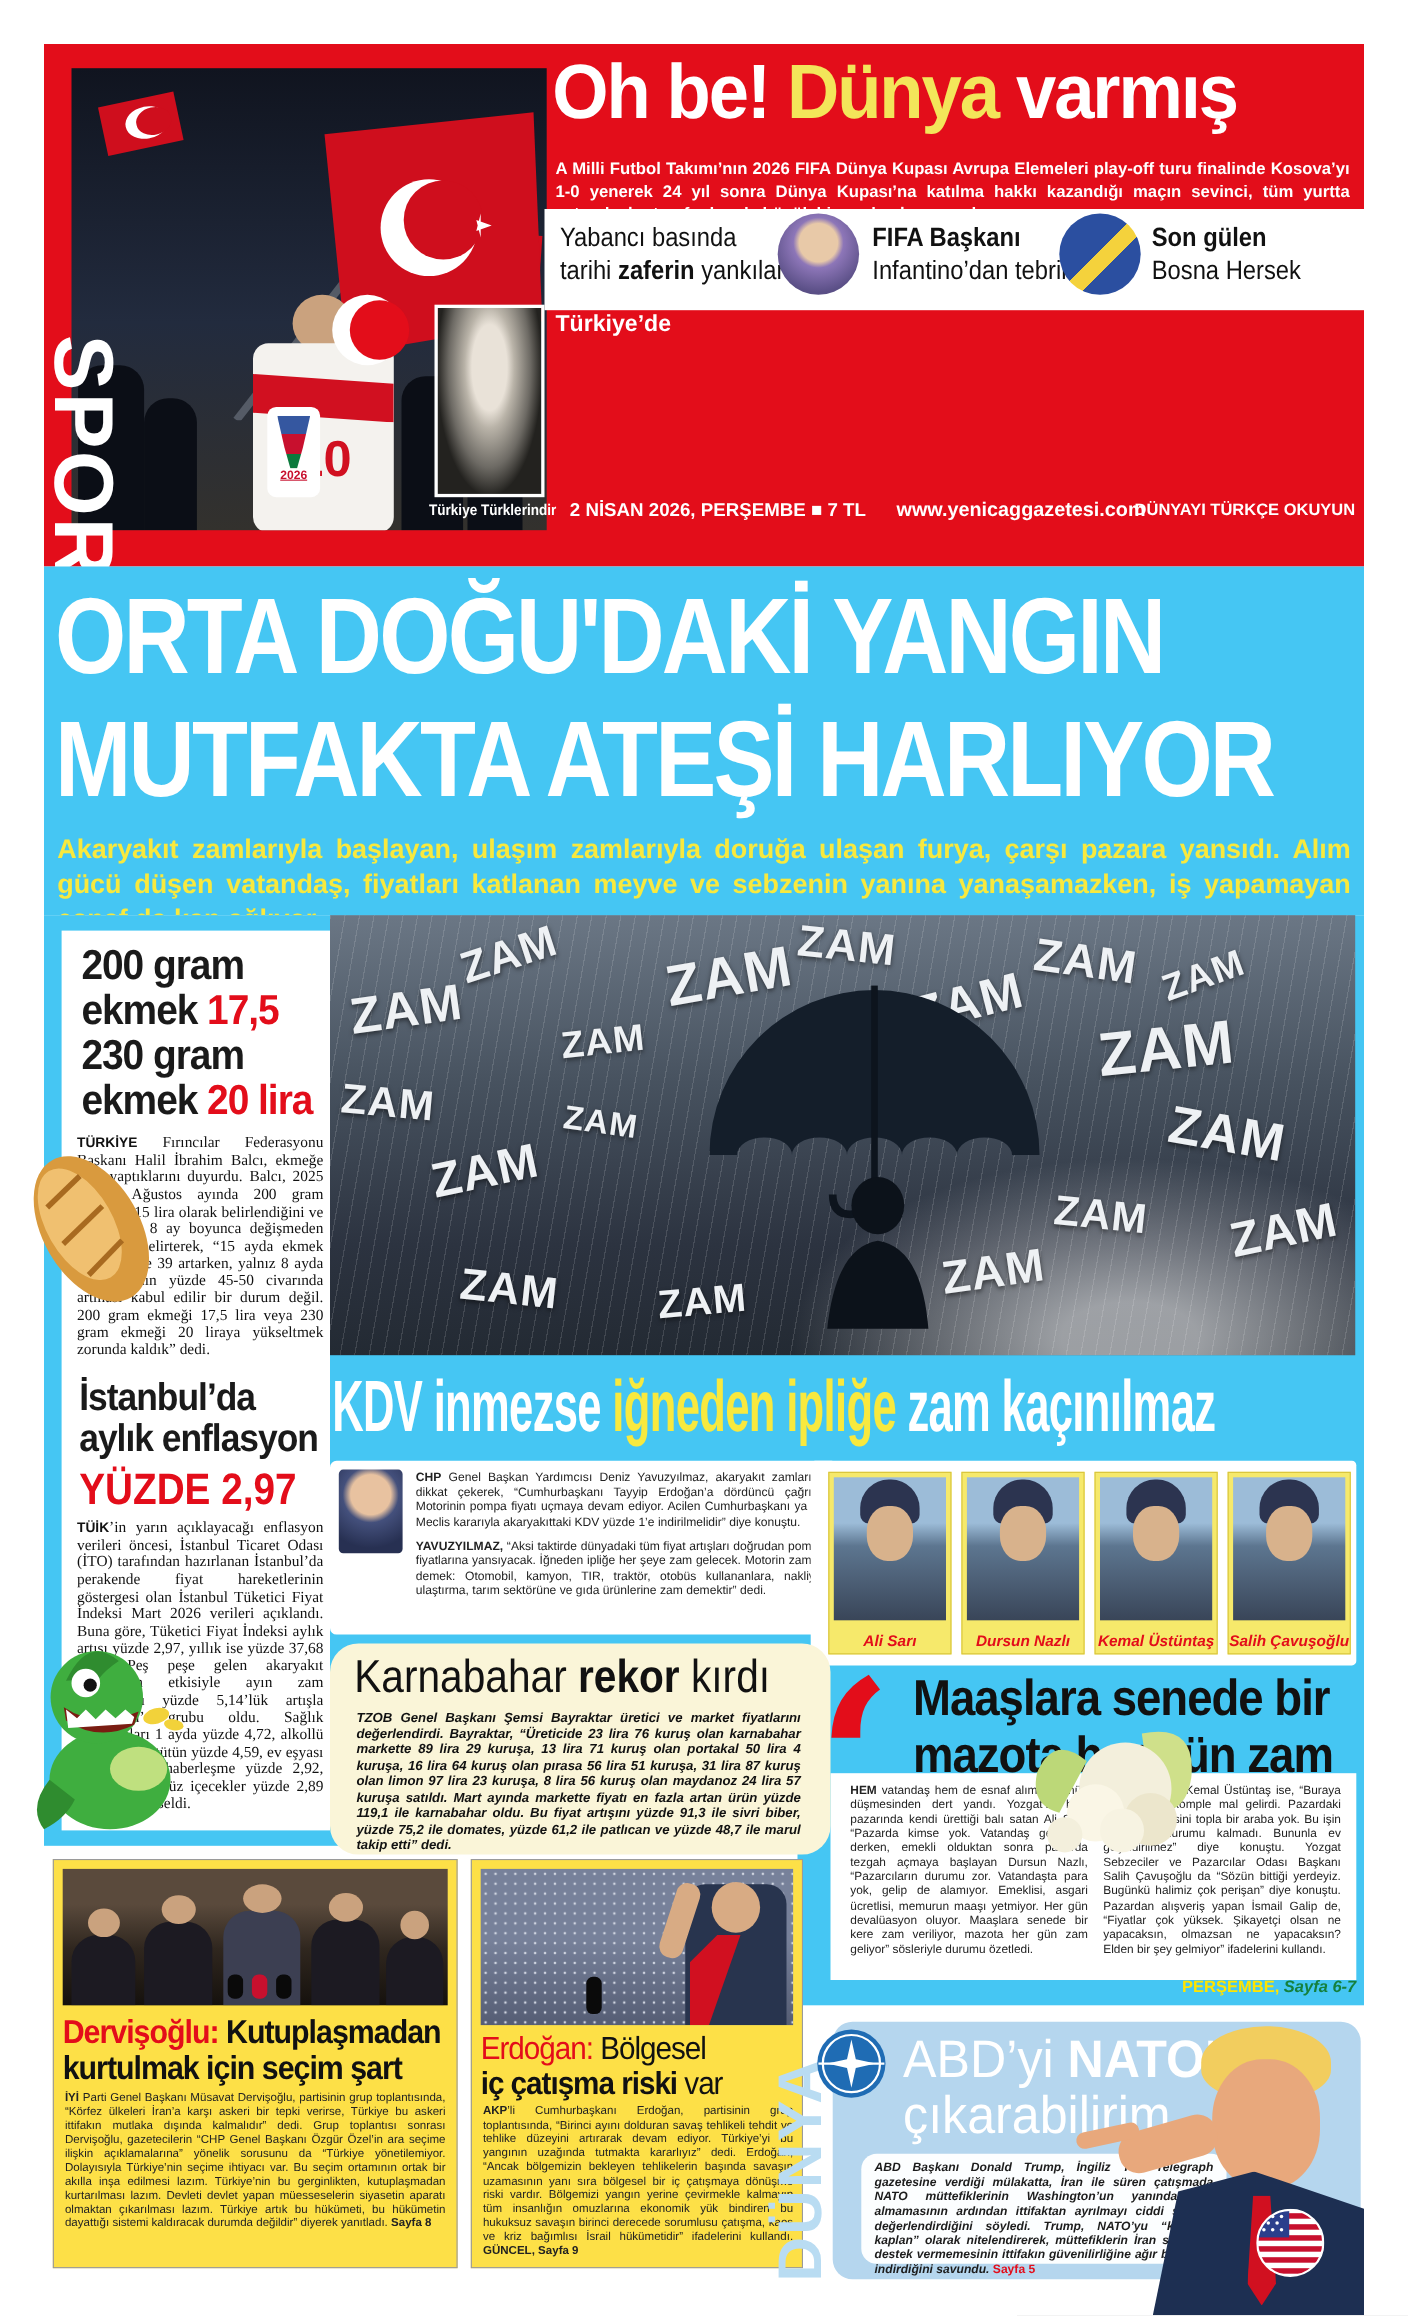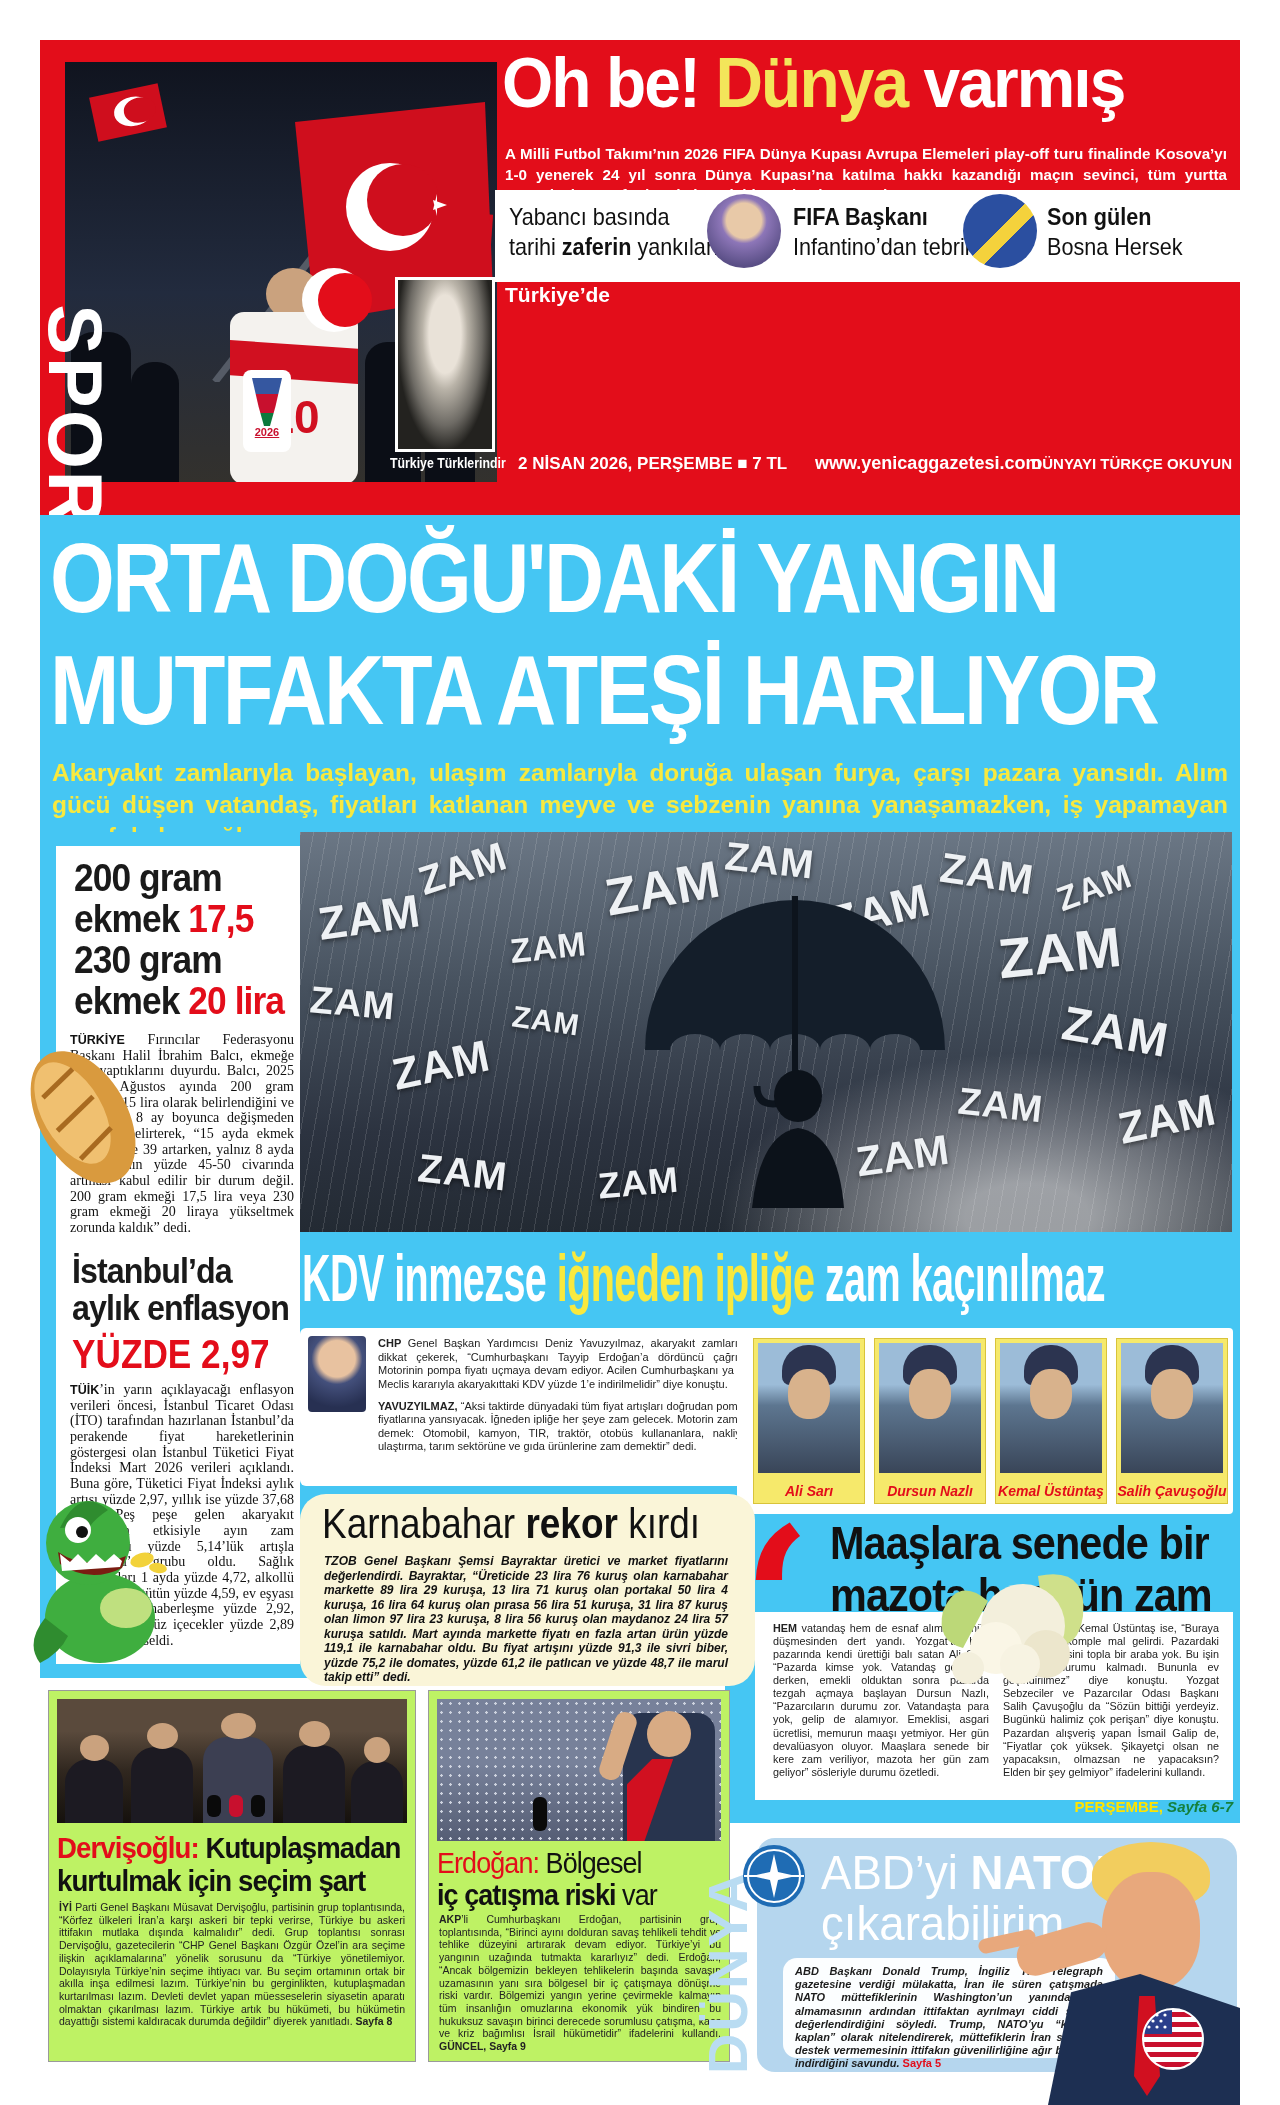--- a/index.html
+++ b/index.html
@@ -126,21 +126,21 @@
   .vref{left:950px;top:1798px;width:283px;text-align:right;font-weight:bold;font-size:15px;}
   .vref .y{color:#ffe400;} .vref .r{color:#15803d;font-style:italic;}
   
   .karna{left:300px;top:1494px;width:455px;height:192px;background:#faf5d8;border-radius:26px;}
   .karna-h{position:absolute;left:22px;top:6px;font-size:42px;color:#111;white-space:nowrap;
      transform:scaleX(.88);transform-origin:left top;}
   .karna-body{position:absolute;left:24px;top:60px;width:404px;font-weight:bold;font-style:italic;
      font-size:12px;line-height:1.21;color:#111;text-align:justify;}
   .cauli{left:928px;top:1556px;}
   
-  .art{background:#bef264;border:1px solid #9a9a9a;box-sizing:border-box;}
+  .art{background:#fde047;border:1px solid #9a9a9a;box-sizing:border-box;}
   .art-derv{left:48px;top:1690px;width:368px;height:372px;}
   .derv-photo{position:absolute;left:8px;top:8px;width:350px;height:124px;overflow:hidden;
      background:linear-gradient(180deg,#5a4a3c 0 26%,#30271f 58%,#15110d 100%);}
   .sil{position:absolute;bottom:0;background:#1c1a22;border-radius:24px 24px 0 0;}
   .sil::before{content:"";position:absolute;top:-24px;left:25%;width:50%;height:26px;border-radius:50%;background:#caa27e;}
   .mic{position:absolute;bottom:6px;width:14px;height:22px;background:#0a0a0a;border-radius:6px;}
   .derv-h{position:absolute;left:8px;top:140px;font-weight:bold;font-size:30px;line-height:1.1;
      letter-spacing:-1px;color:#111;transform:scaleX(.92);transform-origin:left top;white-space:nowrap;}
   .derv-body{position:absolute;left:10px;top:210px;width:346px;font-size:10.5px;line-height:1.21;color:#222;text-align:justify;}
   .art-erdo{left:428px;top:1690px;width:302px;height:372px;}

